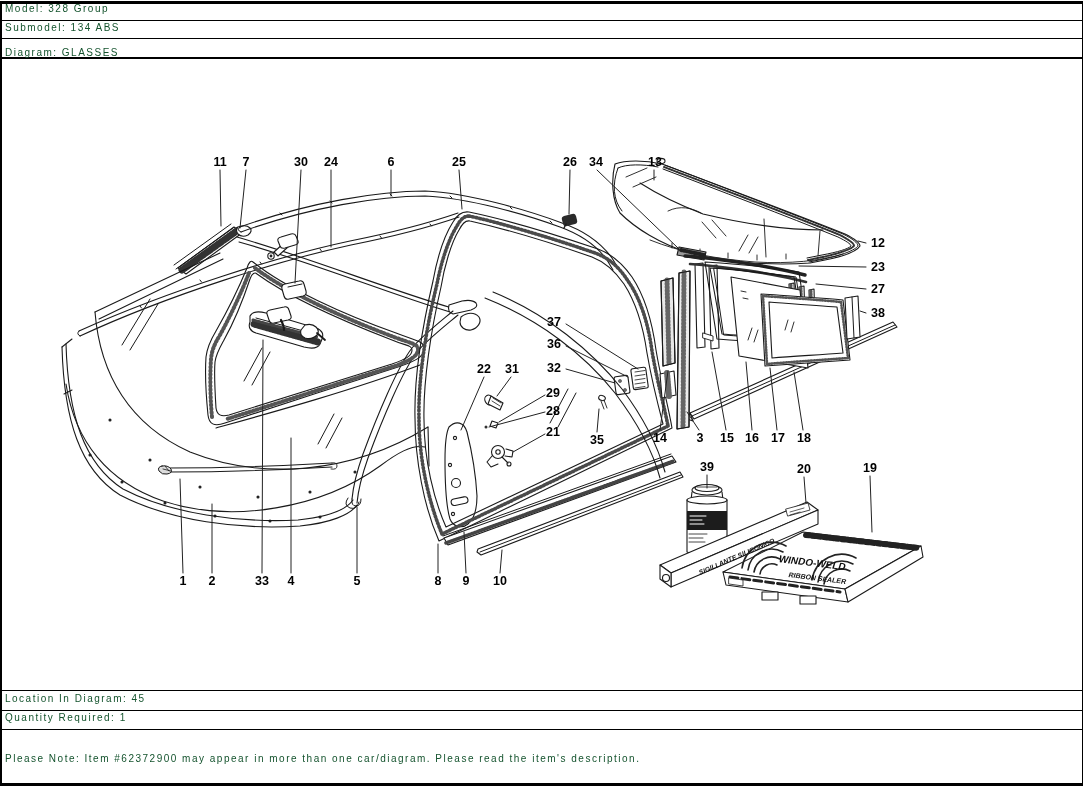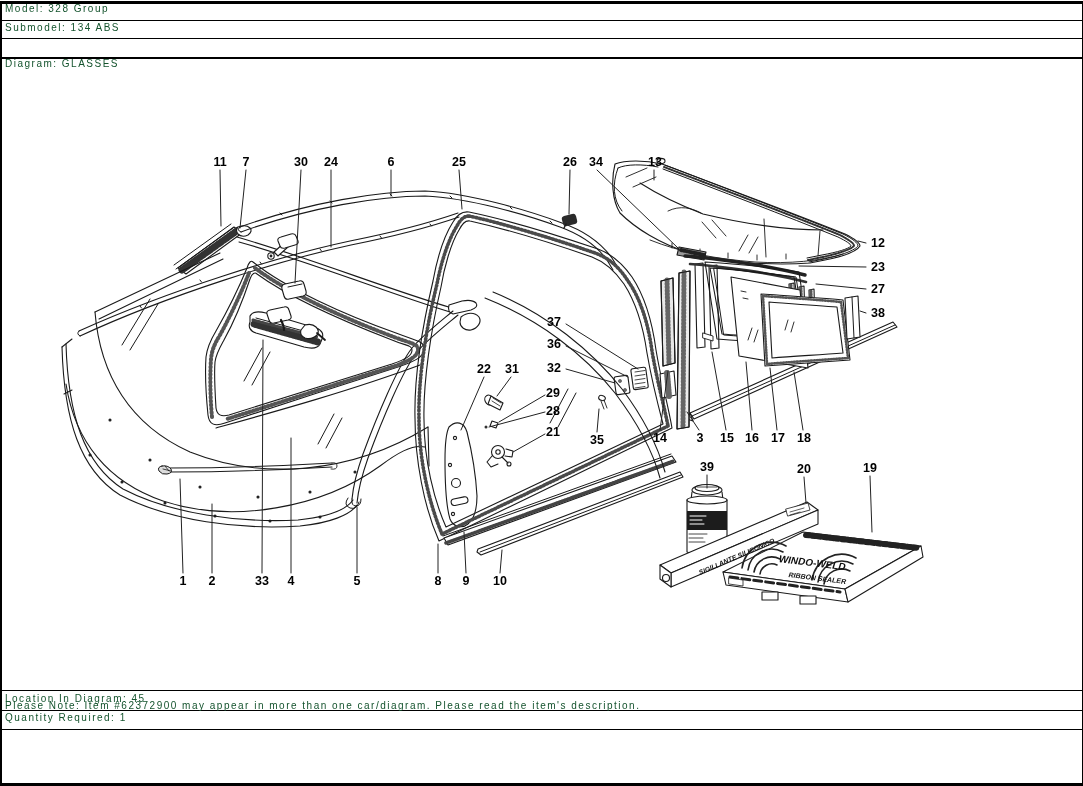--- a/index.html
+++ b/index.html
@@ -18,25 +18,25 @@
 <div style="position:absolute;left:0;top:19.5px;width:1083px;height:1.2px;background:#000"></div>
 <div style="position:absolute;left:0;top:38.2px;width:1083px;height:1.2px;background:#000"></div>
 <div style="position:absolute;left:0;top:57.2px;width:1083px;height:1.6px;background:#000"></div>
 
 <div style="position:absolute;left:0;top:690px;width:1083px;height:1.4px;background:#000"></div>
 <div style="position:absolute;left:0;top:710px;width:1083px;height:1.2px;background:#000"></div>
 <div style="position:absolute;left:0;top:729px;width:1083px;height:1.2px;background:#000"></div>
 
 <div class="txt" style="top:2.5px">Model: 328 Group</div>
 <div class="txt" style="top:21.5px">Submodel: 134 ABS</div>
-<div class="txt" style="top:58px">Diagram: GLASSES</div>
+<div class="txt" style="top:47px">Diagram: GLASSES</div>
 
 <div class="txt" style="top:692.5px">Location In Diagram: 45</div>
 <div class="txt" style="top:711.5px">Quantity Required: 1</div>
-<div class="txt" style="top:700px">Please Note: Item #62372900 may appear in more than one car/diagram. Please read the item's description.</div>
+<div class="txt" style="top:753px">Please Note: Item #62372900 may appear in more than one car/diagram. Please read the item's description.</div>
 <svg width="1083" height="786" viewBox="0 0 1083 786" fill="none" stroke="#1a1a1a" stroke-width="1.1" stroke-linecap="round" stroke-linejoin="round">
 <g id="front">
 
 <path d="M178,268 L234,227 L242,233 L186,274 Z" fill="#fff"></path>
 <path d="M182,270 L238,230" stroke-width="7" stroke-dasharray="1 2.2" stroke="#333"></path>
 <path d="M174,265 L231,224 M176,269 L233,228" stroke-width="1"></path>
 <path d="M238,227 q8,-3 12,1 q3,3 -2,7 q-6,3 -10,-1 q-3,-4 0,-7 Z" fill="#fff"></path>
 
 <path d="M240,227 C 310,202 380,191 425,191 C 470,193 530,211 562,223 C 585,231 601,243 612,258 L618,268"></path>
 <path d="M241,232 C 310,207 380,196 425,196 C 469,198 528,215 560,227 C 582,235 597,246 607,260 L613,270"></path>

